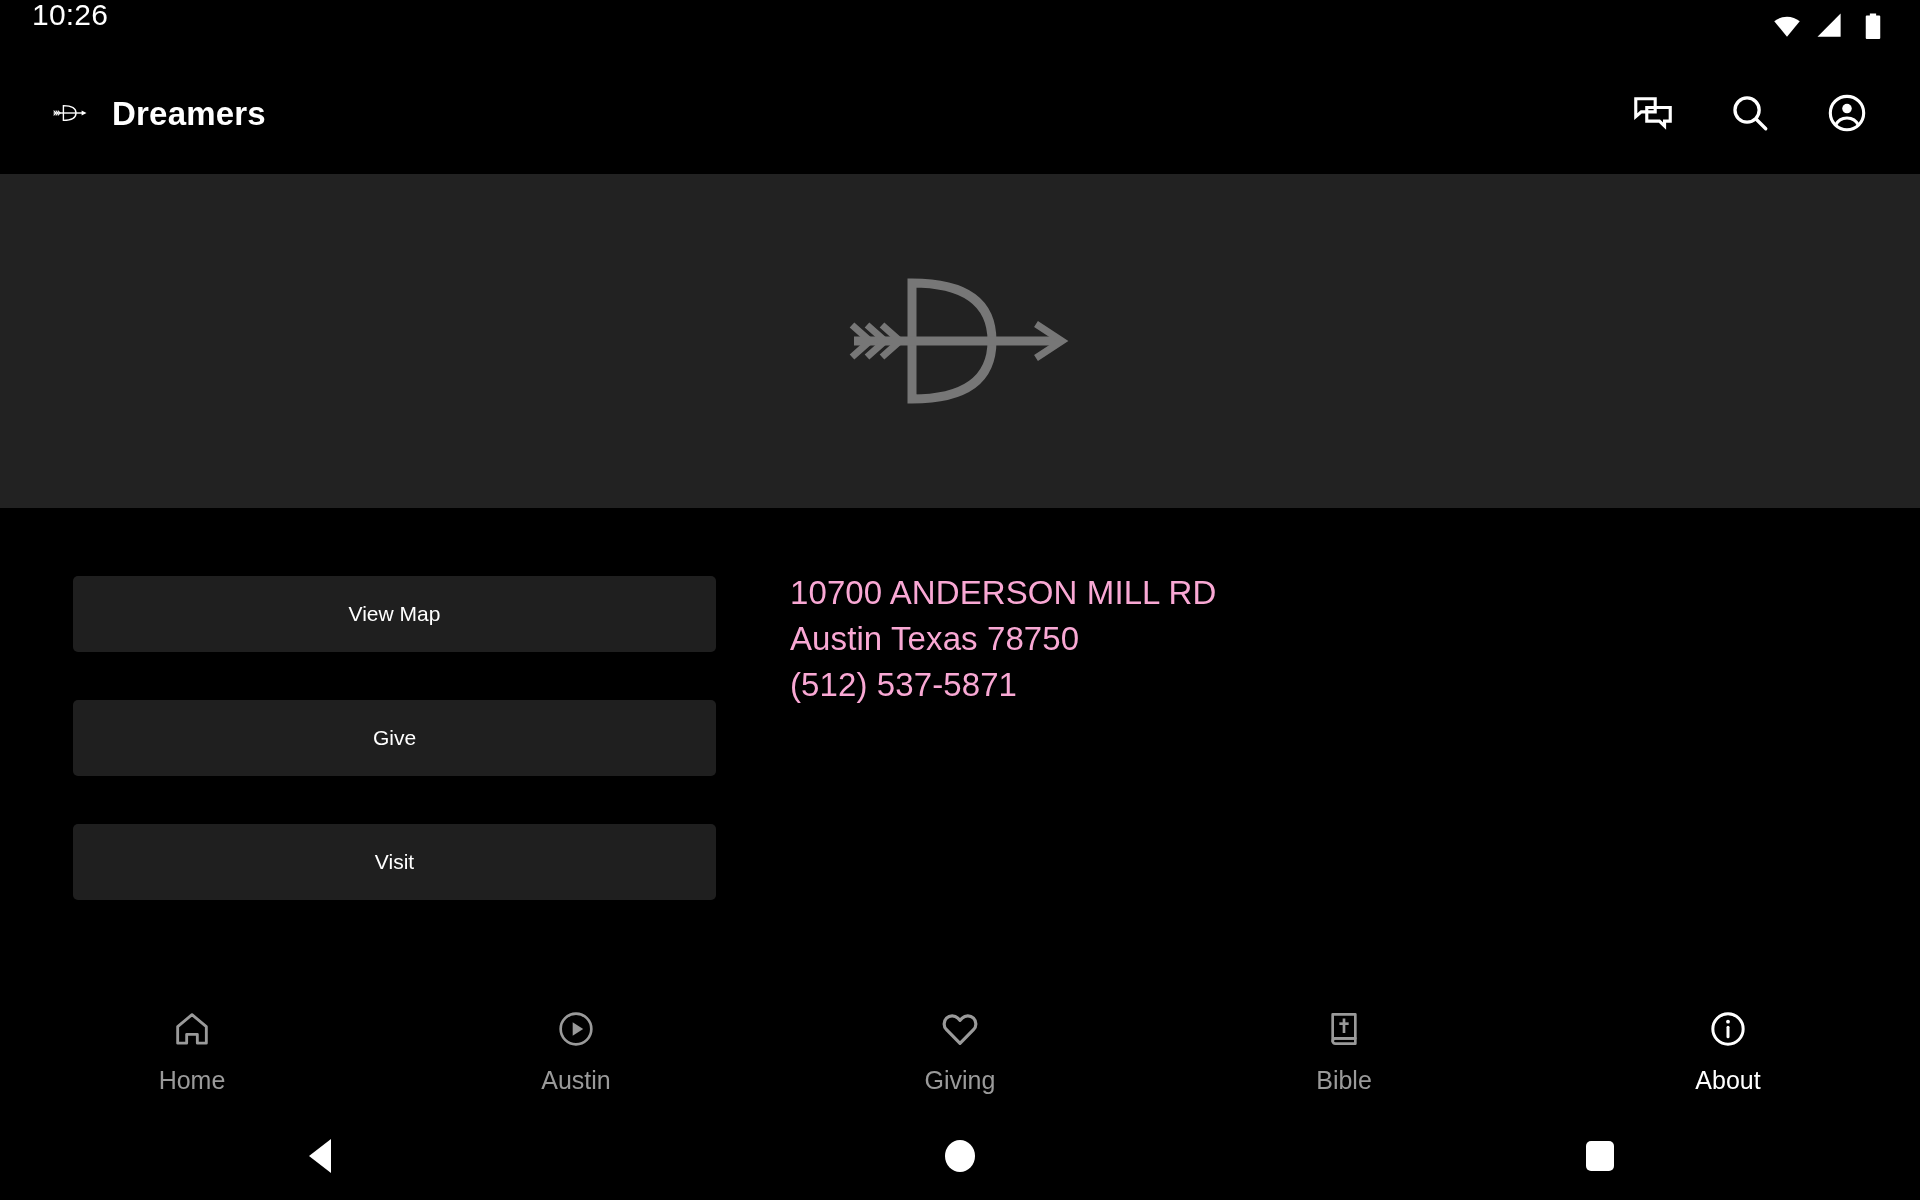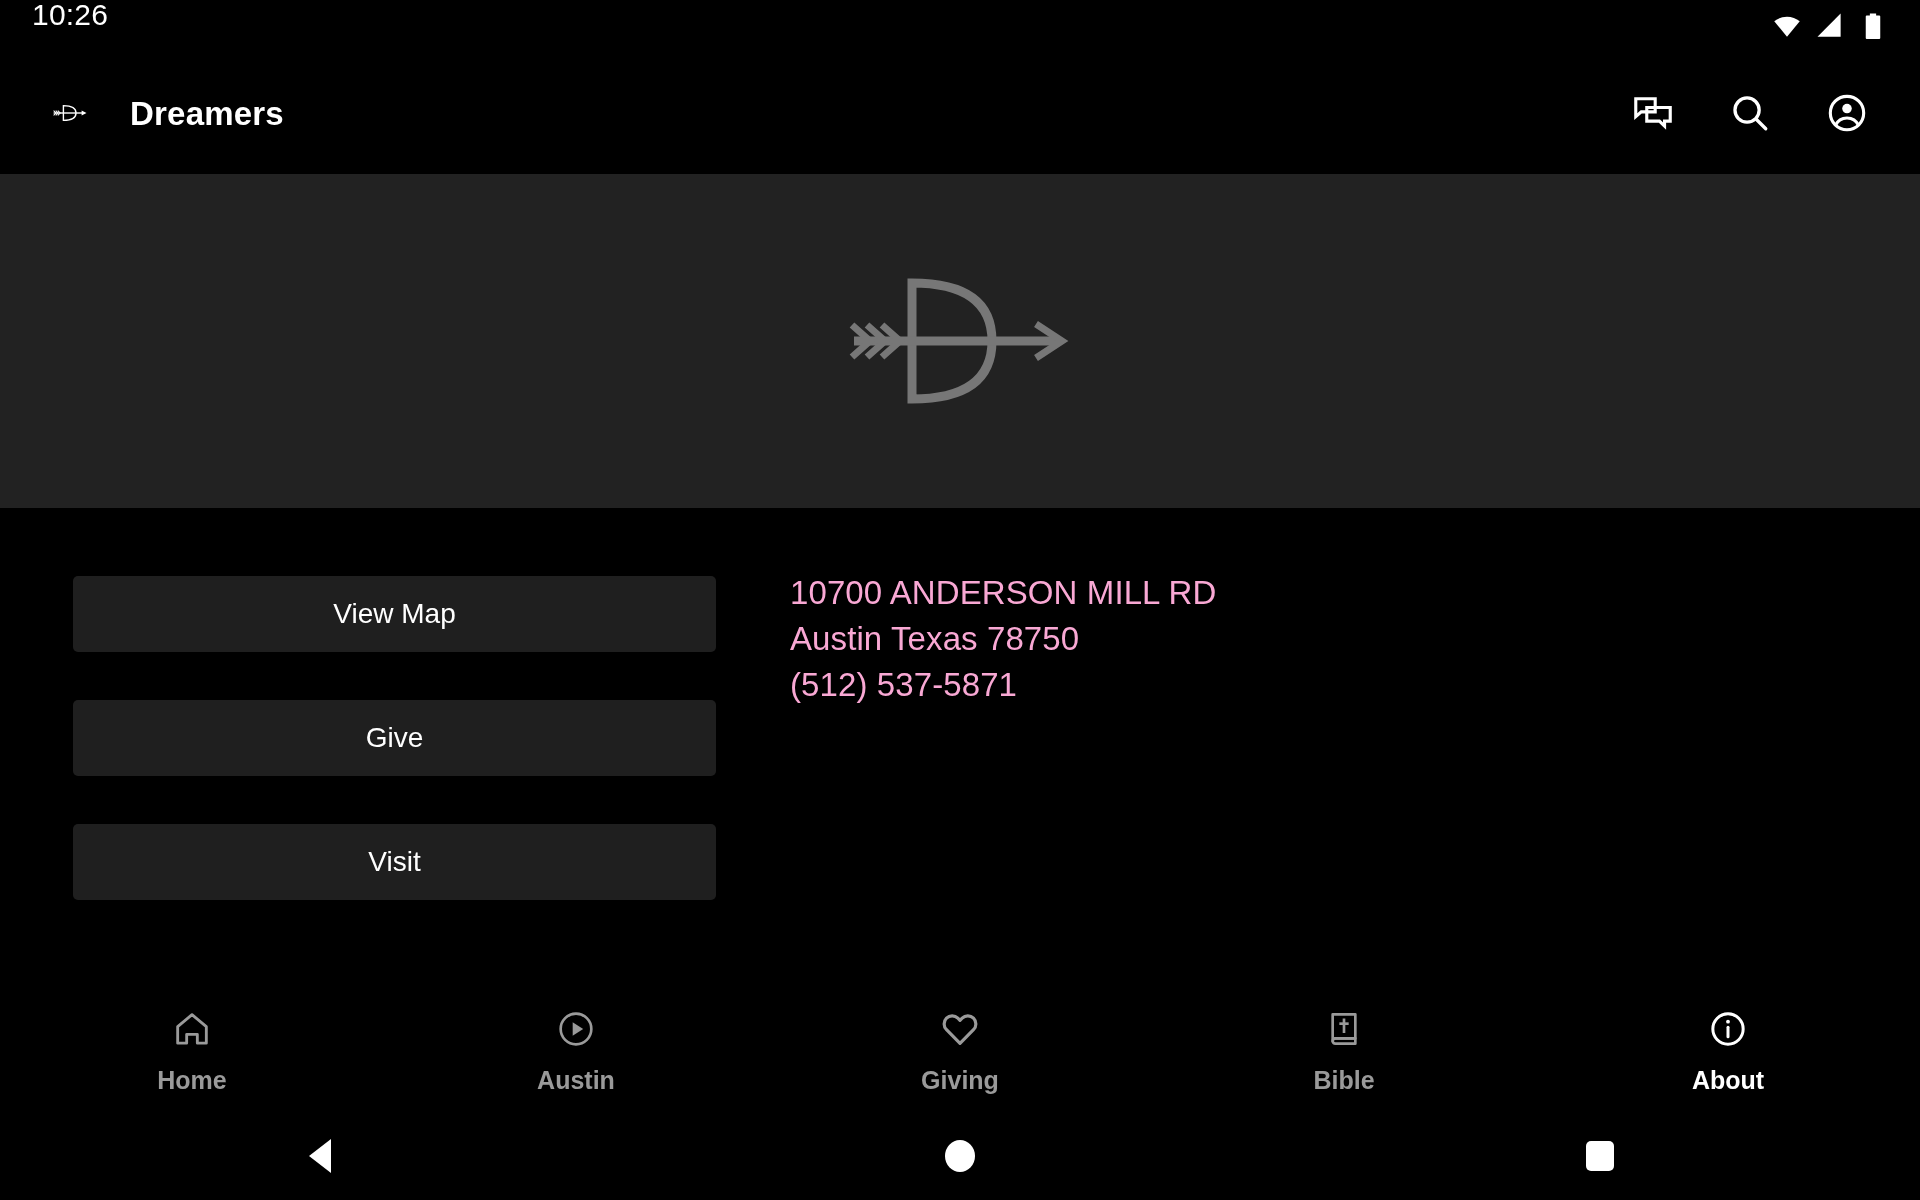--- a/index.html
+++ b/index.html
@@ -37,21 +37,21 @@
 
   
   .appbar {
     position:absolute; top:52px; left:0;
     width:1920px; height:122px;
     display:flex; align-items:center;
     padding:0 46px 0 48px;
     background:#000;
   }
   .brand {
-    display:flex; align-items:center; gap:40px;
+    display:flex; align-items:center; gap:22px;
   }
   .brand-mark { width:42px; height:42px; display:block; flex:none; }
   .brand-title {
     color:#ffffff;
     font-size:33px;
     font-weight:bold;
     letter-spacing:0.2px;
     line-height:1;
   }
   .appbar-spacer { flex:1 1 auto; }
@@ -85,21 +85,21 @@
   .actions-col {
     position:absolute; left:73px; top:68px;
     width:643px;
   }
   .action-btn {
     display:block; width:643px; height:76px;
     background:#1f1f1f;
     border:none; border-radius:5px;
     color:#ffffff;
     font-family:"Liberation Sans", sans-serif;
-    font-size:28px;
+    font-size:21px;
     line-height:76px;
     text-align:center;
     margin-bottom:48px;
     cursor:pointer;
     padding:0;
     white-space:nowrap;
     overflow:hidden;
   }
   .info-col {
     position:absolute; left:790px; top:62px;
@@ -120,21 +120,20 @@
     background:#000;
     display:flex; align-items:center;
   }
   .tab {
     flex:1 1 0;
     height:122px;
     display:flex; flex-direction:column;
     align-items:center; justify-content:center;
     gap:19px;
     cursor:pointer;
-    font-weight:bold;
   }
   .tab-icon { width:40px; height:40px; display:block; }
   .tab-label {
     font-size:25px;
     line-height:1;
     color:#9a9a9a;
   }
   .tab.active .tab-label { color:#ffffff; }
 
   

